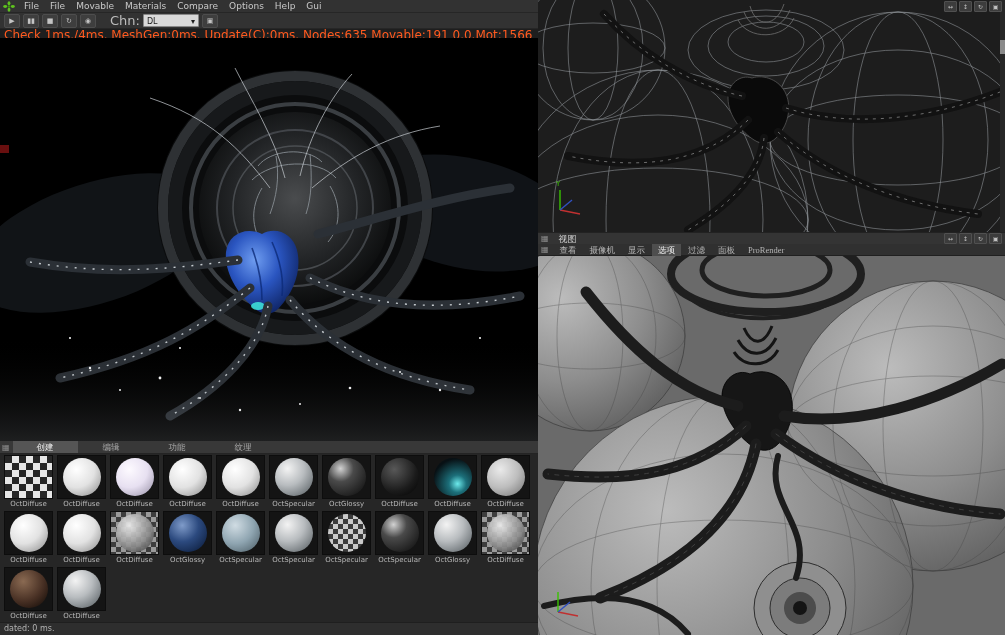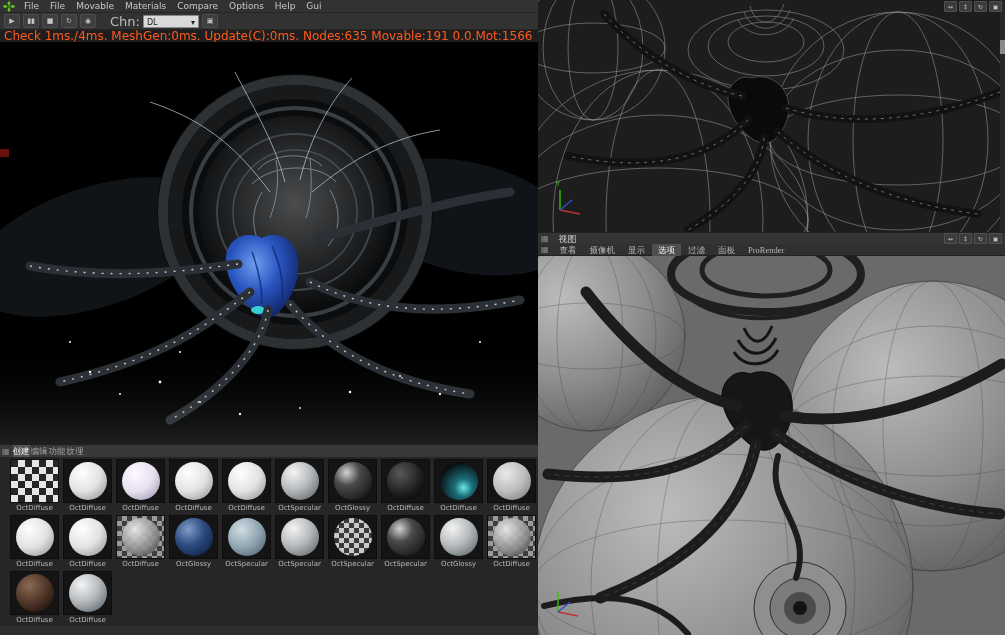--- a/index.html
+++ b/index.html
@@ -13,23 +13,23 @@
   .ot-tool{min-width:14px;height:12px;background:#3e3e3e;border:1px solid #4d4d4d;color:#c4c4c4;font-size:7px;display:flex;align-items:center;justify-content:center;border-radius:2px;}
   .chn-label{font-size:13px;color:#bdbdbd;margin-left:11px;}
   .chn-select{width:48px;height:11px;background:#d9d9d9;color:#1d1d1d;font-size:8px;display:flex;justify-content:space-between;align-items:flex-end;padding:0 3px;border:1px solid #888;border-radius:1px;}
   .status-line{height:12px;line-height:12px;padding:0 4px;font-size:12px;color:#ff5a1f;background:#1e1e1e;white-space:nowrap;overflow:hidden;}
   .render-vp{height:403px;background:#000;position:relative;}
   .render-vp svg{display:block;}
   .region-marker{position:absolute;left:0;top:107px;width:9px;height:8px;background:#7a1212;opacity:.85;}
   
   .mat-tabs{height:12px;display:flex;align-items:center;gap:1px;padding:0 2px;background:#383838;font-size:8.5px;color:#a8a8a8;border-bottom:1px solid #242424;}
   .mat-tabs .grid-icon{font-size:8px;color:#8f8f8f;margin-right:2px;}
-  .mat-tab{padding:0 0;line-height:12px;}
+  .mat-tab{padding:0 24px;line-height:12px;}
   .mat-tab.active{background:#555;color:#efefef;}
-  .mat-grid{height:168px;display:flex;flex-wrap:wrap;align-content:flex-start;padding-left:8px;background:#262626;}
+  .mat-grid{height:168px;display:flex;flex-wrap:wrap;align-content:flex-start;padding-left:2px;background:#262626;}
   .mat{width:53px;height:56px;}
   .thumb{width:49px;height:44px;margin:1px auto 0;background:#141414;position:relative;overflow:hidden;border:1px solid #0d0d0d;box-sizing:border-box;}
   .ball{width:38px;height:38px;border-radius:50%;margin:2px auto;}
   .mlabel{font-size:7px;color:#b8b8b8;text-align:center;line-height:10px;white-space:nowrap;overflow:hidden;}
   
   .s-checker{background-image:linear-gradient(45deg,#e6e6e6 25%,transparent 25%,transparent 75%,#e6e6e6 75%),linear-gradient(45deg,#e6e6e6 25%,#262626 25%,#262626 75%,#e6e6e6 75%);background-size:14px 14px;background-position:0 0,7px 7px;}
   .s-flat{background:#b2b2b2;}
   .s-white .ball{background:radial-gradient(circle at 35% 30%,#ffffff,#e2e2e2 50%,#8f8f8f 95%);}
   .s-pale .ball{background:radial-gradient(circle at 35% 30%,#fdfaff,#e7e0f1 50%,#9a93a9 95%);}
   .s-lightgray .ball{background:radial-gradient(circle at 35% 30%,#eaeaea,#bdbdbd 50%,#787878 95%);}
@@ -321,20 +321,21 @@
           <div class="mlabel">OctDiffuse</div>
         </div>
       <div class="mat">
           <div class="thumb s-silver">
             <div class="ball"></div>
           </div>
           <div class="mlabel">OctDiffuse</div>
         </div>
     </div>
 
+    <div class="ot-footer">dated: 0 ms.</div>
   </div>
 
   <div class="right-panel">
 
     <div class="vp-top">
       <svg width="467" height="232" viewBox="0 0 467 232">
         <rect width="467" height="232" fill="#1d1d1d"></rect>
         <g stroke="#9aa0a4" stroke-width="0.6" fill="none" opacity="0.9">
           <circle cx="120" cy="220" r="150"></circle>
           <ellipse cx="120" cy="220" rx="150" ry="52"></ellipse>

